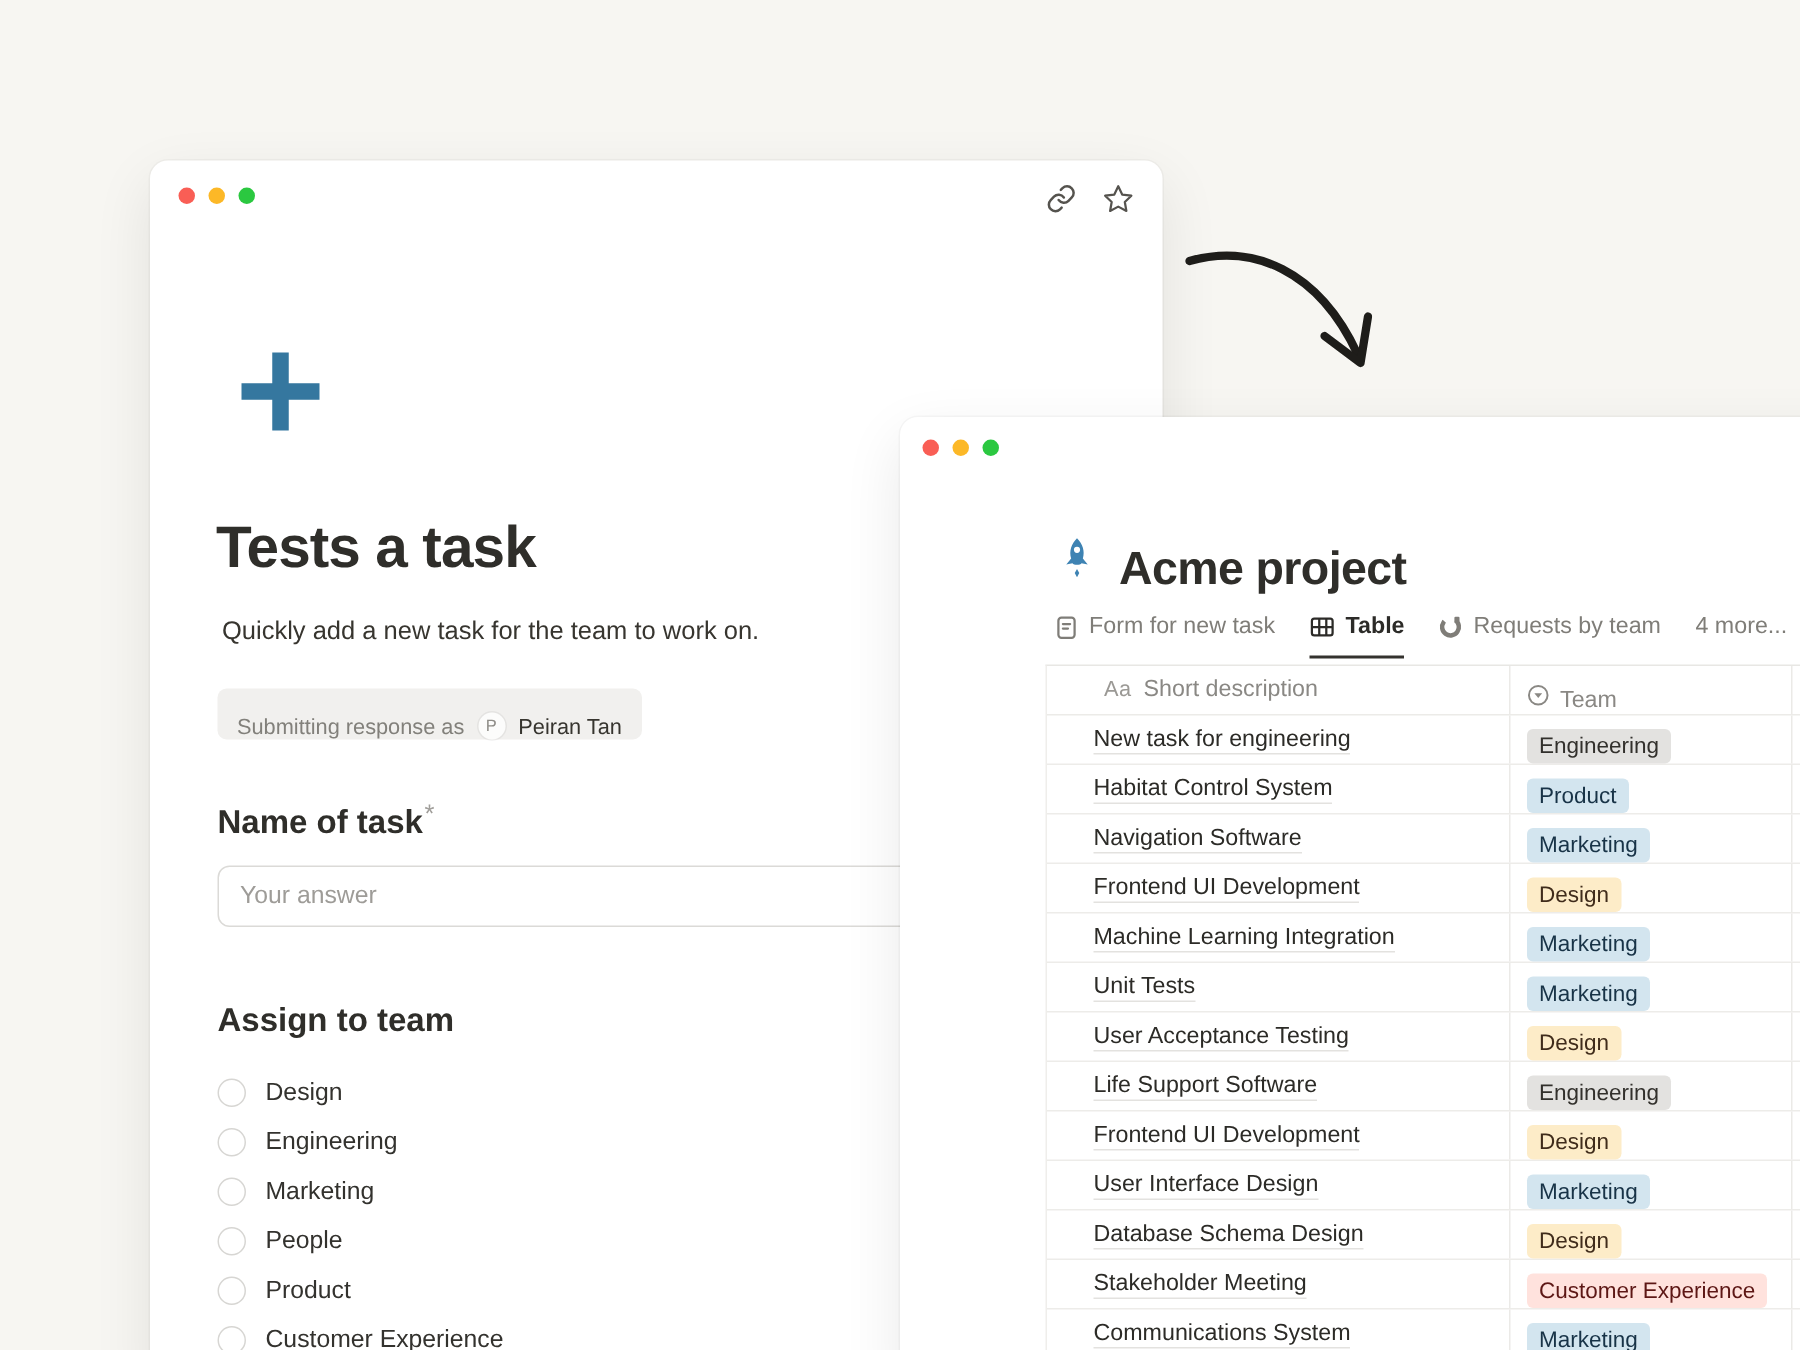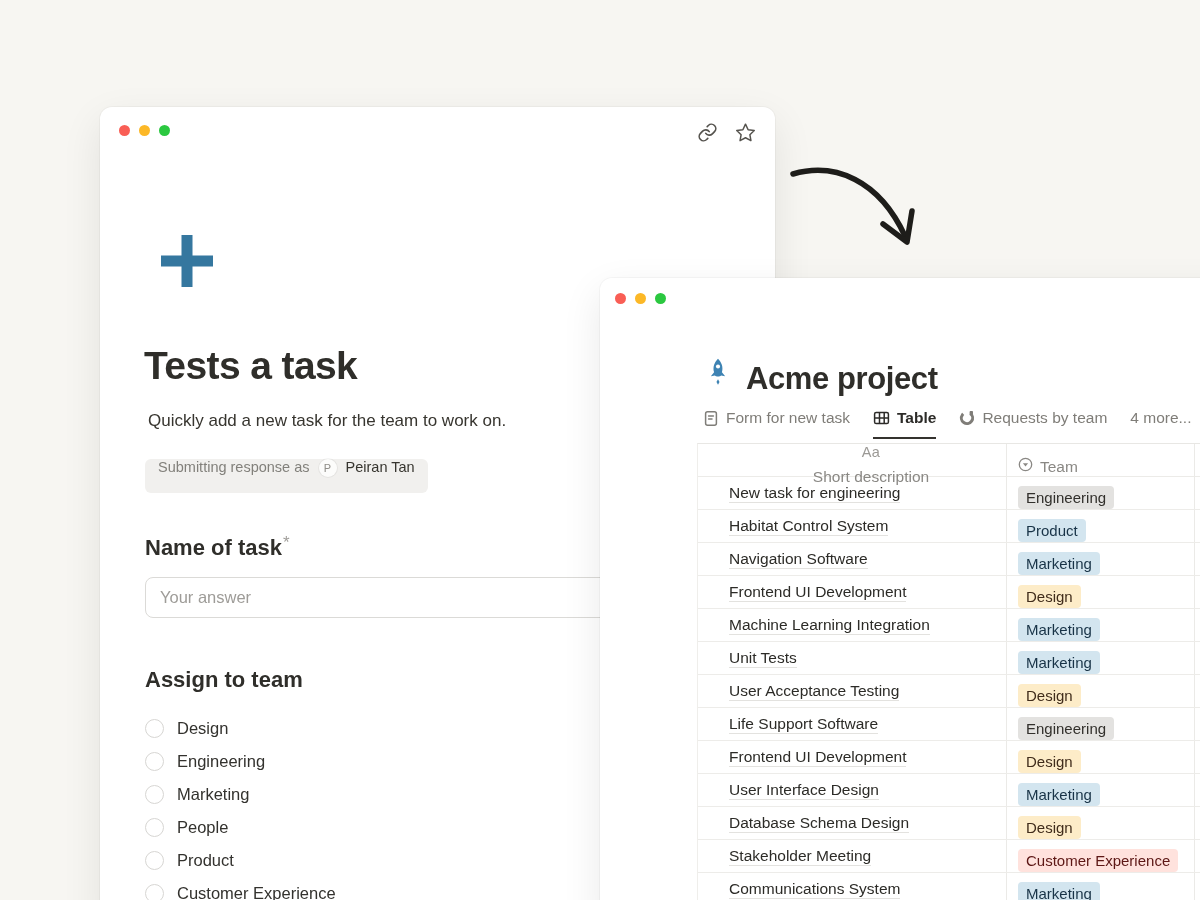--- a/index.html
+++ b/index.html
@@ -20,21 +20,21 @@
   .traffic { position:absolute; display:flex; gap:9px; }
   .dot { width:11px; height:11px; border-radius:50%; }
 
   .fw-toolbar { position:absolute; top:15px; right:19px; display:flex; gap:17px; color:#55534E; }
   .fw-toolbar svg { display:block; }
 
   .fw-plus { position:absolute; left:57px; top:124px; }
   .fw-title { position:absolute; left:44px; top:237px; font-size:39px; font-weight:700; letter-spacing:-0.6px; color:#2F2E2A; }
   .fw-subtitle { position:absolute; left:48px; top:304px; font-size:17px; color:#37352F; }
 
-  .fw-badge { position:absolute; left:45px; top:352px; height:34px; display:inline-flex; align-items:flex-start;
+  .fw-badge { position:absolute; left:45px; top:352px; height:34px; display:inline-flex; align-items:flex-end;
     gap:9px; padding:0 13px; background:#F1F0EE; border-radius:6px; font-size:14.5px; }
   .badge-prefix { color:#82807B; }
   .badge-avatar { width:18px; height:18px; border-radius:50%; background:#FCFCFB; color:#8F8D88;
     font-size:11px; display:flex; align-items:center; justify-content:center; box-shadow:0 0 0 1px rgba(0,0,0,.05); }
   .badge-name { color:#37352F; }
 
   .fw-name-label { position:absolute; left:45px; top:426px; font-size:22px; font-weight:700; color:#2F2E2A; }
   .req { color:#A09E9A; font-size:17px; vertical-align:7px; margin-left:1px; font-weight:400; }
   .fw-input { position:absolute; left:45px; top:470px; width:590px; height:41px; border:1px solid #DBDAD7;
     border-radius:8px; padding:0 14px; font-size:16.5px; color:#37352F; background:#fff; outline:none;
@@ -53,21 +53,21 @@
   .tw-tabs { position:absolute; left:103px; top:131px; display:flex; align-items:center; gap:23px;
     font-size:15.5px; color:#7F7D78; }
   .tab { display:flex; align-items:center; gap:7px; padding-bottom:10px; border-bottom:2.5px solid transparent; cursor:default; }
   .tab.active { color:#2C2B28; font-weight:700; border-bottom-color:#34322E; }
   .tab svg { display:block; }
 
   .tw-table { position:absolute; left:97px; top:165px; width:551px; border-top:1px solid #E8E7E4;
     border-left:1px solid #EFEEEB; font-size:15.5px; }
   .thead { display:flex; height:33px; align-items:center; color:#8A8884; border-bottom:1px solid #ECEBE8; }
   .col1 { width:308px; display:flex; align-items:center; gap:8px; height:100%; }
-  .thead .col1 { padding-left:38px;flex-direction:column; }
+  .thead .col1 { padding-left:38px; }
   .trow .col1 { padding-left:31px; }
   .col2 { width:188px; padding-left:11px; border-left:1px solid #EBEAE7; display:flex; align-items:flex-end; gap:7px; height:100%; }
   .col3 { flex:1; border-left:1px solid #EBEAE7; height:100%; }
   .aa { font-size:14.5px; letter-spacing:.3px; color:#9B9995; }
   .trow { display:flex; height:33px; align-items:center; border-bottom:1px solid #EDECE9; }
   .desc { color:#2C2B27; border-bottom:1px solid #E3E2DF; line-height:18px; white-space:nowrap; }
   .tag { padding:2px 8px; border-radius:4px; font-size:15px; line-height:19px; white-space:nowrap; }
 
   .arrow { position:absolute; left:783px; top:158px; z-index:3; }
 </style>

